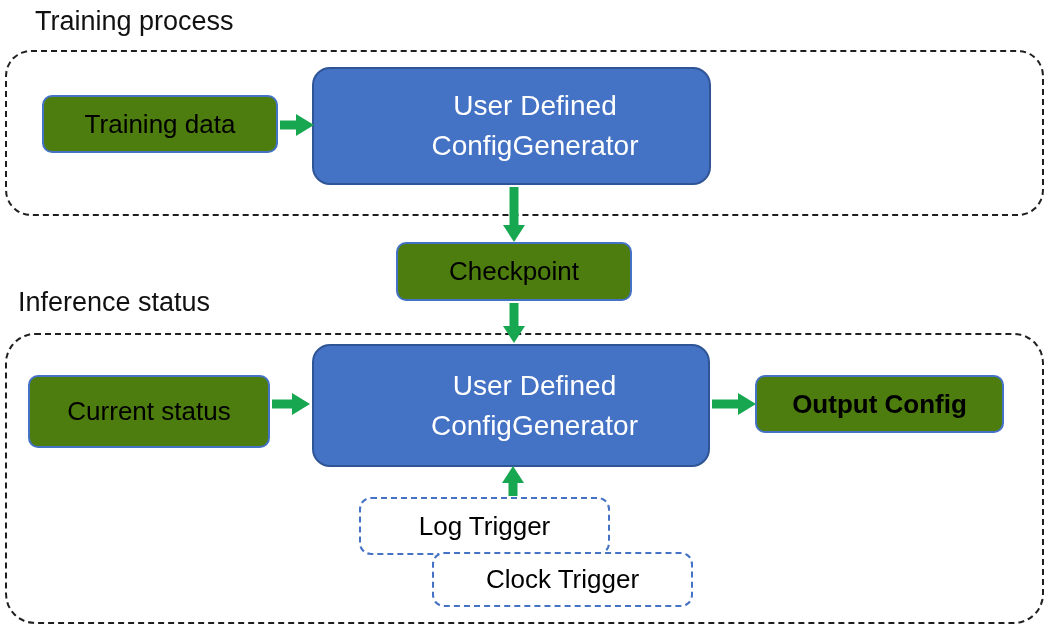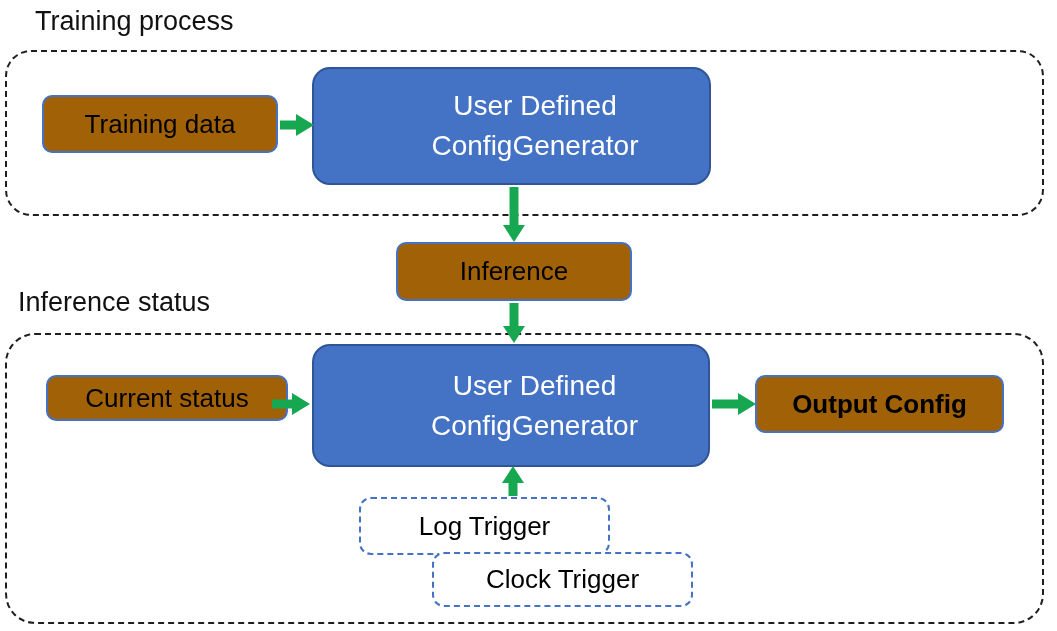--- a/index.html
+++ b/index.html
@@ -40,34 +40,34 @@
   .container-training {
     left: 5px; top: 50px; width: 1039px; height: 166px;
     border-radius: 26px;
   }
   .container-inference {
     left: 5px; top: 333px; width: 1039px; height: 291px;
     border-radius: 30px;
   }
   .io-box {
     position: absolute;
-    background: #a16207;
+    background: #4d7c0f;
     border: 2px solid var(--box-border);
     border-radius: 10px;
     display: flex;
     align-items: center;
     justify-content: center;
     font-size: 26px;
     color: var(--text-dark);
     white-space: nowrap;
     z-index: 2;
   }
   .box-training-data  { left: 42px;  top: 95px;  width: 236px; height: 58px; }
   .box-checkpoint     { left: 396px; top: 242px; width: 236px; height: 59px; }
-  .box-current-status { left: 28px;  top: 375px; width: 242px; height: 46px; margin-left: 18px; }
+  .box-current-status { left: 28px;  top: 375px; width: 242px; height: 73px; }
   .box-output-config  { left: 755px; top: 375px; width: 249px; height: 58px; font-weight: bold; }
   .gen-box {
     position: absolute;
     background: var(--node-fill);
     border: 2px solid var(--node-border);
     border-radius: 18px;
     display: flex;
     flex-direction: column;
     align-items: center;
     justify-content: center;
@@ -115,21 +115,21 @@
   <div class="io-box box-training-data">
     <span>Training data</span>
   </div>
 
   <div class="gen-box gen-training">
     <span>User Defined</span>
     <span>ConfigGenerator</span>
   </div>
 
   <div class="io-box box-checkpoint">
-    <span>Inference</span>
+    <span>Checkpoint</span>
   </div>
 
   <div class="section-label" style="left:18px; top:287px;">Inference status</div>
 
   <div class="process-container container-inference"></div>
 
   <div class="io-box box-current-status">
     <span>Current status</span>
   </div>
 

